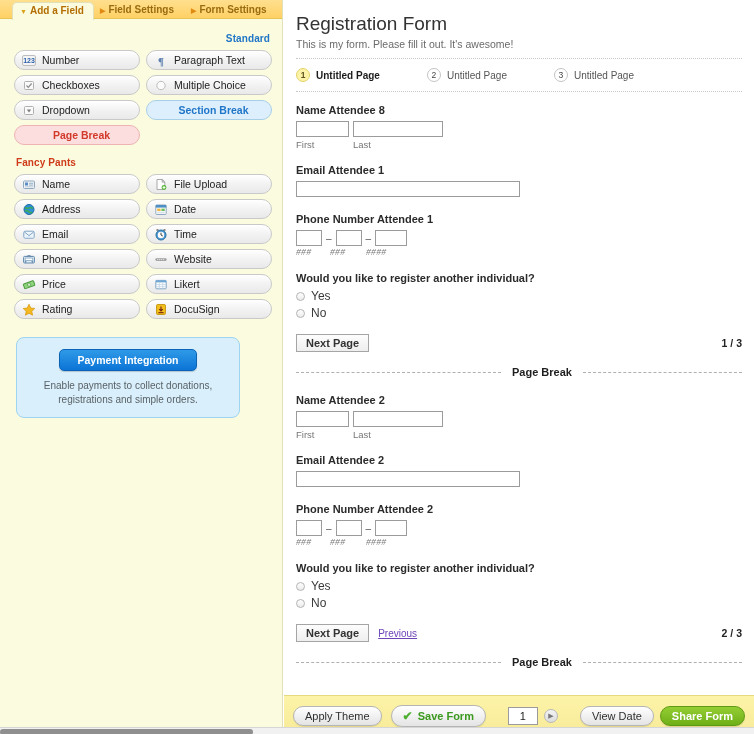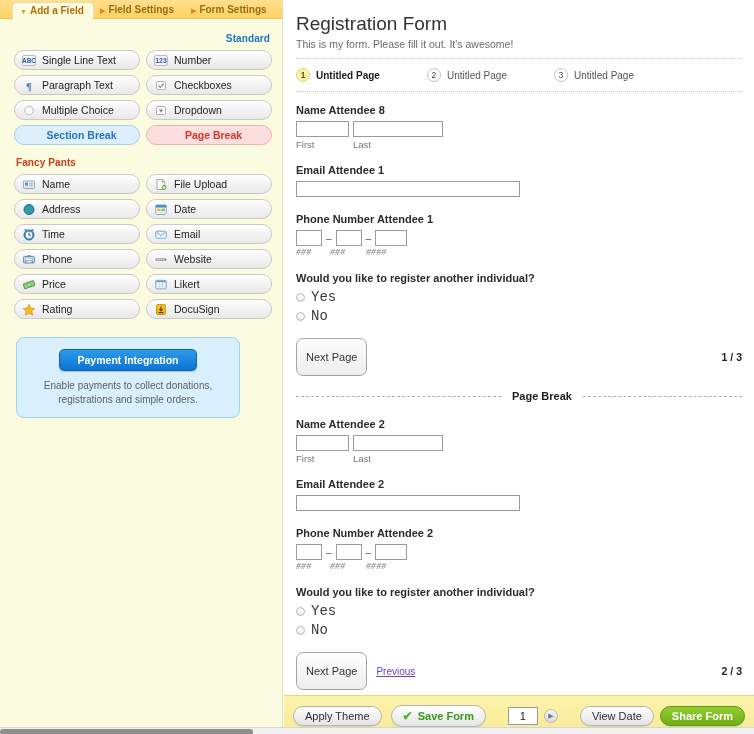--- a/index.html
+++ b/index.html
@@ -247,36 +247,37 @@
   .ph-s1 { width: 34px; }
   .ph-s2 { width: 36px; }
   .radio-row { display: flex; align-items: center; margin-top: 3px; }
   .radio-dot {
     width: 9px; height: 9px;
     border-radius: 50%;
     border: 1px solid #b4b4b4;
     background: linear-gradient(to bottom, #fefefe, #ececec);
     margin-right: 6px;
   }
-  .radio-label { font-size: 14px; color: #3a3a3a; font-family: Liberation Mono, monospace; }
+  .radio-label { font-size: 12px; color: #3a3a3a; }
 
   .nav-row {
     display: flex;
     align-items: center;
     margin-top: 14px;
     position: relative;
   }
   .next-btn {
     border: 1px solid #a5a5a5;
-    border-radius: 7px;
+    border-radius: 0;
     background: linear-gradient(to bottom, #fdfdfd 0%, #eeeeee 100%);
     font-size: 11px;
     color: #333;
-    padding: 12px 9px;
-    cursor: pointer;
+    padding: 2px 9px;
+    cursor: pointer;
+    font-weight: bold;
   }
   .prev-link {
     font-size: 10px;
     color: #6d43b8;
     text-decoration: underline;
     margin-left: 9px;
     cursor: pointer;
   }
   .page-count {
     position: absolute;
@@ -413,29 +414,20 @@
         <span class="caret">▶</span><span>Form Settings</span>
       </div>
     </div>
 
     <div class="panel-body">
 
       <div class="group-title standard">Standard</div>
 
       <div class="field-grid">
 
-        <div class="field-btn">
-          <span class="ico">
-            <svg width="14" height="13" viewBox="0 0 14 13">
-                <rect x="0.5" y="1.5" width="13" height="10" rx="1.5" fill="#f4f4f4" stroke="#bdbdbd"></rect>
-                <text x="7" y="9" font-size="6.5" font-weight="bold" text-anchor="middle" fill="#2b5faa" font-family="Liberation Sans, sans-serif">ABC</text>
-              </svg>
-          </span>
-          <span class="lbl">Single Line Text</span>
-        </div>
 
         <div class="field-btn">
           <span class="ico">
             <svg width="14" height="13" viewBox="0 0 14 13">
                 <rect x="0.5" y="1.5" width="13" height="10" rx="1.5" fill="#f4f4f4" stroke="#bdbdbd"></rect>
                 <text x="7" y="9" font-size="7" font-weight="bold" text-anchor="middle" fill="#2b5faa" font-family="Liberation Sans, sans-serif">123</text>
               </svg>
           </span>
           <span class="lbl">Number</span>
         </div>
@@ -536,39 +528,39 @@
                 <rect x="7.4" y="5.6" width="3.4" height="2.4" fill="#6fbf5b"></rect>
                 <rect x="3.2" y="8.6" width="7.6" height="1.8" fill="#d8e3ec"></rect>
               </svg>
           </span>
           <span class="lbl">Date</span>
         </div>
 
         <div class="field-btn">
           <span class="ico">
             <svg width="14" height="13" viewBox="0 0 14 13">
+                <rect x="1.8" y="3.2" width="10.4" height="7" rx="1.4" fill="#eef5fb" stroke="#7fa3c4"></rect>
+                <path d="M2.4 4 L7 7.6 L11.6 4" stroke="#7fa3c4" stroke-width="1" fill="none"></path>
+                <path d="M1.8 9.4 q5.2 -3 10.4 0" fill="#dcecf8" stroke="none"></path>
+              </svg>
+          </span>
+          <span class="lbl">Email</span>
+        </div>
+
+        <div class="field-btn">
+          <span class="ico">
+            <svg width="14" height="13" viewBox="0 0 14 13">
                 <rect x="2.5" y="1" width="2" height="2" fill="#8a8a8a"></rect>
                 <rect x="9.5" y="1" width="2" height="2" fill="#8a8a8a"></rect>
                 <circle cx="7" cy="7" r="5" fill="#4d9ad6" stroke="#2a6f9e"></circle>
                 <circle cx="7" cy="7" r="3.2" fill="#fdfdfd"></circle>
                 <path d="M7 7 V4.7 M7 7 L8.8 8" stroke="#2b2b2b" stroke-width="0.9"></path>
               </svg>
           </span>
           <span class="lbl">Time</span>
-        </div>
-
-        <div class="field-btn">
-          <span class="ico">
-            <svg width="14" height="13" viewBox="0 0 14 13">
-                <rect x="1.8" y="3.2" width="10.4" height="7" rx="1.4" fill="#eef5fb" stroke="#7fa3c4"></rect>
-                <path d="M2.4 4 L7 7.6 L11.6 4" stroke="#7fa3c4" stroke-width="1" fill="none"></path>
-                <path d="M1.8 9.4 q5.2 -3 10.4 0" fill="#dcecf8" stroke="none"></path>
-              </svg>
-          </span>
-          <span class="lbl">Email</span>
         </div>
 
         <div class="field-btn">
           <span class="ico">
             <svg width="14" height="13" viewBox="0 0 14 13">
                 <rect x="1.6" y="3.4" width="10.8" height="6.6" rx="1" fill="#eaf2f9" stroke="#5e87ab"></rect>
                 <rect x="3.2" y="5" width="7.6" height="2.6" fill="#fff" stroke="#8fb0cb"></rect>
                 <circle cx="3.6" cy="8.8" r="0.9" fill="#5e87ab"></circle>
                 <circle cx="10.4" cy="8.8" r="0.9" fill="#5e87ab"></circle>
                 <path d="M4.6 3.4 q2.4 -1.8 4.8 0" stroke="#5e87ab" stroke-width="1" fill="none"></path>

